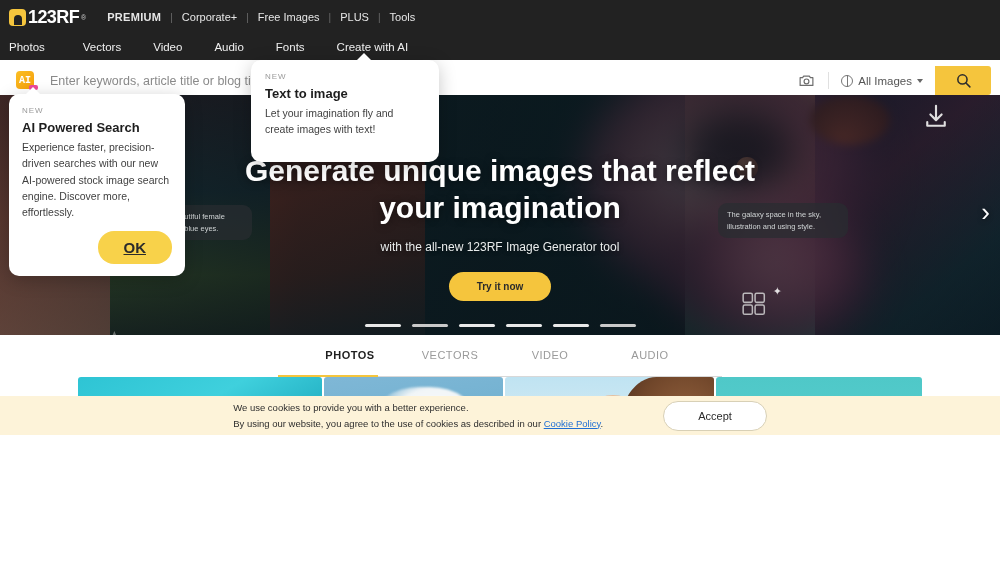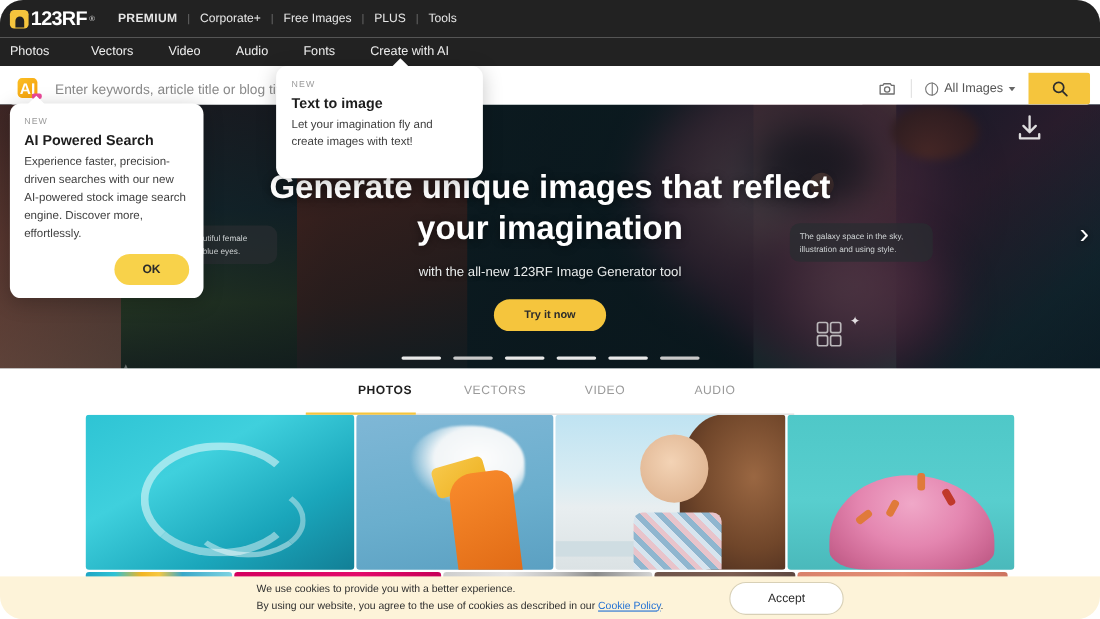--- a/index.html
+++ b/index.html
@@ -2,21 +2,21 @@
 <html><head>
 <meta charset="utf-8">
 <style>
   * { box-sizing: border-box; margin: 0; padding: 0; }
   html, body {
     width: 1000px; height: 563px;
     overflow: hidden;
     font-family: "Liberation Sans", sans-serif;
     background: #fff;
   }
-  .page { position: relative; width: 1000px; height: 563px; overflow: hidden; border-radius: 21px; }
+  .page { position: relative; width: 1000px; height: 435px; overflow: hidden; }
 
   
   .topbar {
     height: 34px; background: #222222;
     display: flex; align-items: center;
     padding: 0 12px 0 9px;
     position: relative; z-index: 40;
   }
   .logo { display: flex; align-items: center; gap: 2px; }
   .logo-mark {
@@ -76,23 +76,23 @@
   
   .searchwrap {
     position: absolute; left: 9px; top: 66px; right: 9px;
     height: 29px; z-index: 35;
     display: flex; align-items: stretch;
     background: #fff; border-radius: 3px; overflow: hidden;
   }
   .ai-chip {
     width: 18px; height: 18px; border-radius: 4px; margin: 5px 16px 0 7px;
     background: linear-gradient(135deg,#fbbf24,#f59e0b);
-    color: #fff; font-size: 14px; font-weight: bold;
+    color: #fff; font-size: 10px; font-weight: bold;
     display: flex; align-items: center; justify-content: center;
-    position: relative; flex: none;
+    position: relative; flex: none; font-family: Liberation Mono, monospace;
   }
   .ai-chip::after {
     content: ""; position: absolute; right: -4px; bottom: -1px;
     width: 9px; height: 5px; border-radius: 2px; background: #ec4899;
   }
   .search-input {
     flex: 1; border: none; outline: none;
     font-size: 12.5px; color: #4a4a4a;
     font-family: "Liberation Sans", sans-serif;
   }
@@ -282,22 +282,22 @@
 
   .tip-ai { left: 9px; top: 94px; width: 176px; padding: 12px 13px 12px; }
   .tip-ai::before {
     content: ""; position: absolute; left: 16px; top: -7px;
     border-left: 8px solid transparent; border-right: 8px solid transparent;
     border-bottom: 8px solid #fff;
   }
   .tip-ai-actions { display: flex; justify-content: flex-end; margin-top: 11px; }
   .btn-ok {
     background: #f8d24a; border: none; border-radius: 16px;
-    font-size: 11px; font-weight: bold; color: #2b2b2b;
-    padding: 8px 26px; cursor: pointer; font-family: "Liberation Sans", sans-serif;
+    font-size: 15px; font-weight: bold; color: #2b2b2b;
+    padding: 8px 26px; cursor: pointer; font-family: "Liberation Sans", sans-serif; text-decoration: underline;
   }
 
   .tip-t2i { left: 251px; top: 60px; width: 188px; padding: 12px 14px 12px; }
   .tip-t2i::before {
     content: ""; position: absolute; left: 105px; top: -7px;
     border-left: 8px solid transparent; border-right: 8px solid transparent;
     border-bottom: 8px solid #fff;
   }
   .tip-t2i-actions { display: flex; justify-content: flex-end; gap: 9px; margin-top: 12px; }
   .btn-later {

